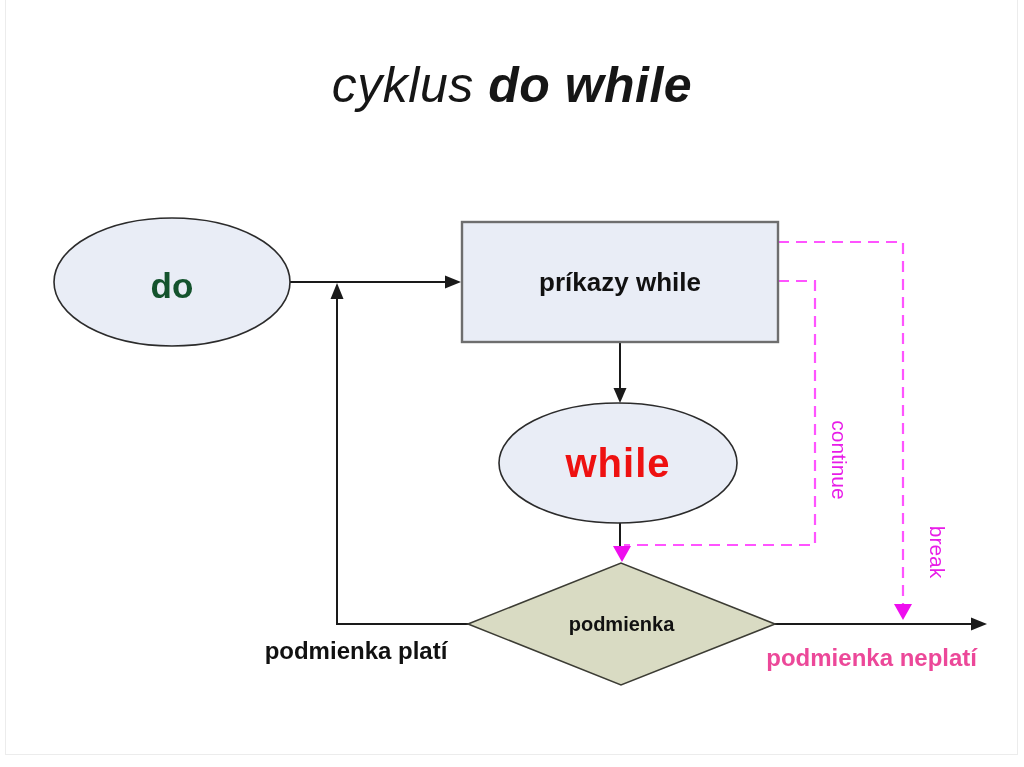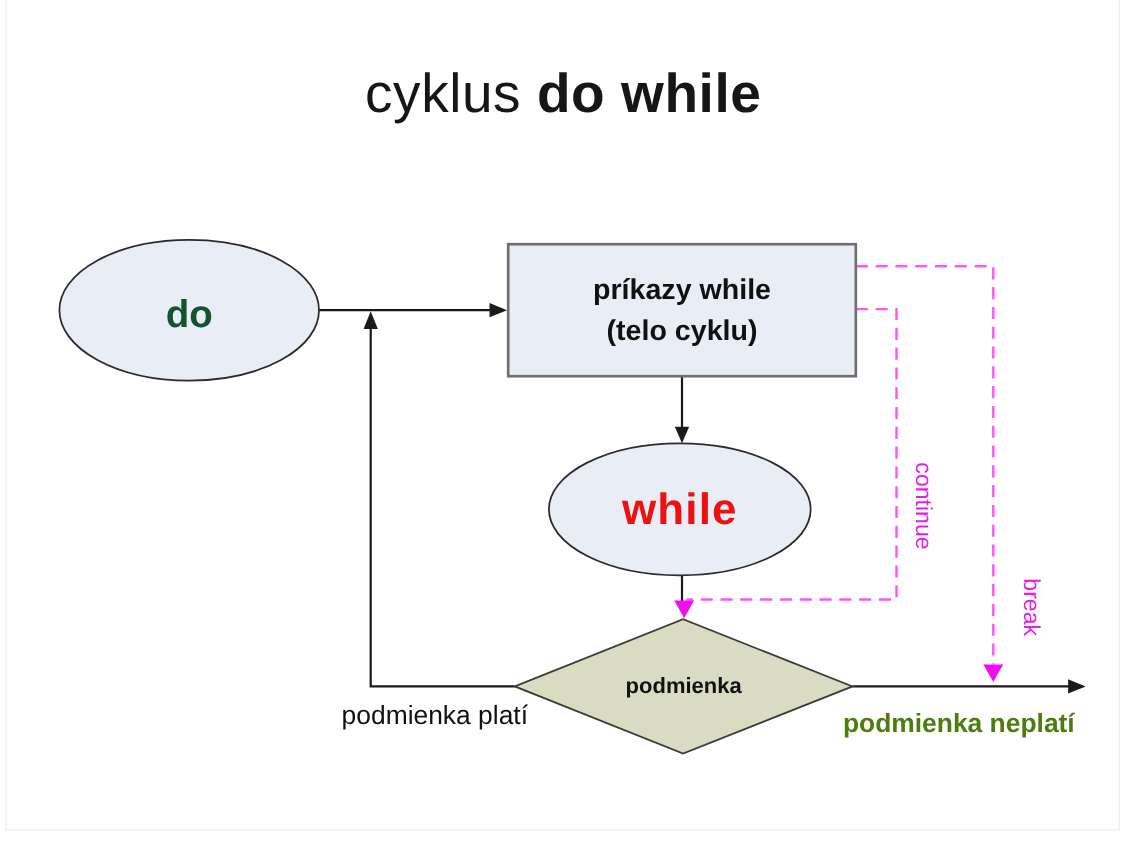--- a/index.html
+++ b/index.html
@@ -2,33 +2,33 @@
 <html><head>
 <meta charset="utf-8">
 <style>
   * { margin:0; padding:0; box-sizing:border-box; }
   html,body { width:1024px; height:767px; background:#ffffff; overflow:hidden;
               font-family:"Liberation Sans", sans-serif; }
   #stage { position:relative; width:1024px; height:767px; background:#ffffff; }
   #slide-frame { position:absolute; left:5px; top:-2px; width:1013px; height:757px;
                  border:1px solid #ececec; background:#ffffff; }
   #title { position:absolute; left:0; top:56px; width:1024px; text-align:center;
-           font-size:50px; color:#161616; letter-spacing:0.5px; }
+           font-size:50px; color:#161616; letter-spacing:0.5px;font-style:italic; }
   #title .bold { font-weight:bold; }
   svg#wires { position:absolute; left:0; top:0; }
   .node-label { position:absolute; display:flex; align-items:center; justify-content:center;
                 text-align:center; font-weight:bold; color:#111; }
   #do-label    { left:54px;  top:222px; width:236px; height:127px; font-size:35px; color:#14532d; }
   #while-label { left:499px; top:403px; width:238px; height:120px; font-size:40px; color:#ee1111; letter-spacing:1px; }
   #body-label  { left:462px; top:222px; width:316px; height:120px; font-size:26px; line-height:37px; flex-direction:column; }
   #condition-label { left:468px; top:563px; width:307px; height:122px; font-size:20px; }
-  #true-label  { position:absolute; left:232px; top:637px; width:248px; text-align:right;
-                 font-weight:normal; font-size:24px; color:#111; }
+  #true-label  { position:absolute; left:232px; top:637px; width:248px; text-align:center;
+                 font-weight:bold; font-size:24px; color:#111; }
   #false-label { position:absolute; left:690px; top:644px; width:287px; text-align:right;
-                 font-weight:bold; font-size:24px; line-height:27px; color:#4d7c0f; }
+                 font-weight:bold; font-size:24px; line-height:27px; color:#ec4899; }
   .rot-label { position:absolute; color:#e81ce8; font-size:21px; white-space:nowrap;
                transform:translate(-50%,-50%) rotate(90deg); }
   #continue-label { left:839px; top:460px; }
   #break-label    { left:937px; top:552px; }
 </style>
 </head>
 <body>
 
 <div id="stage">
   <div id="slide-frame"></div>
@@ -62,21 +62,20 @@
     <ellipse cx="172" cy="282" rx="118" ry="64" fill="#e9edf6" stroke="#2b2b2b" stroke-width="1.6"></ellipse>
     <rect x="462" y="222" width="316" height="120" fill="#e9edf6" stroke="#6e6e6e" stroke-width="2.4"></rect>
     <ellipse cx="618" cy="463" rx="119" ry="60" fill="#e9edf6" stroke="#2b2b2b" stroke-width="1.6"></ellipse>
     <polygon points="468,624 621,563 775,624 621,685" fill="#d9dbc3" stroke="#3c3c34" stroke-width="1.6"></polygon>
   </svg>
 
   <div class="node-label" id="do-label">do</div>
 
   <div class="node-label" id="body-label">
     <span>príkazy while</span>
-    <span>(telo cyklu)</span>
   </div>
 
   <div class="node-label" id="while-label">while</div>
 
   <div class="node-label" id="condition-label">podmienka</div>
 
   <div id="true-label">podmienka platí</div>
 
   <div id="false-label">
     <div>podmienka neplatí</div>

